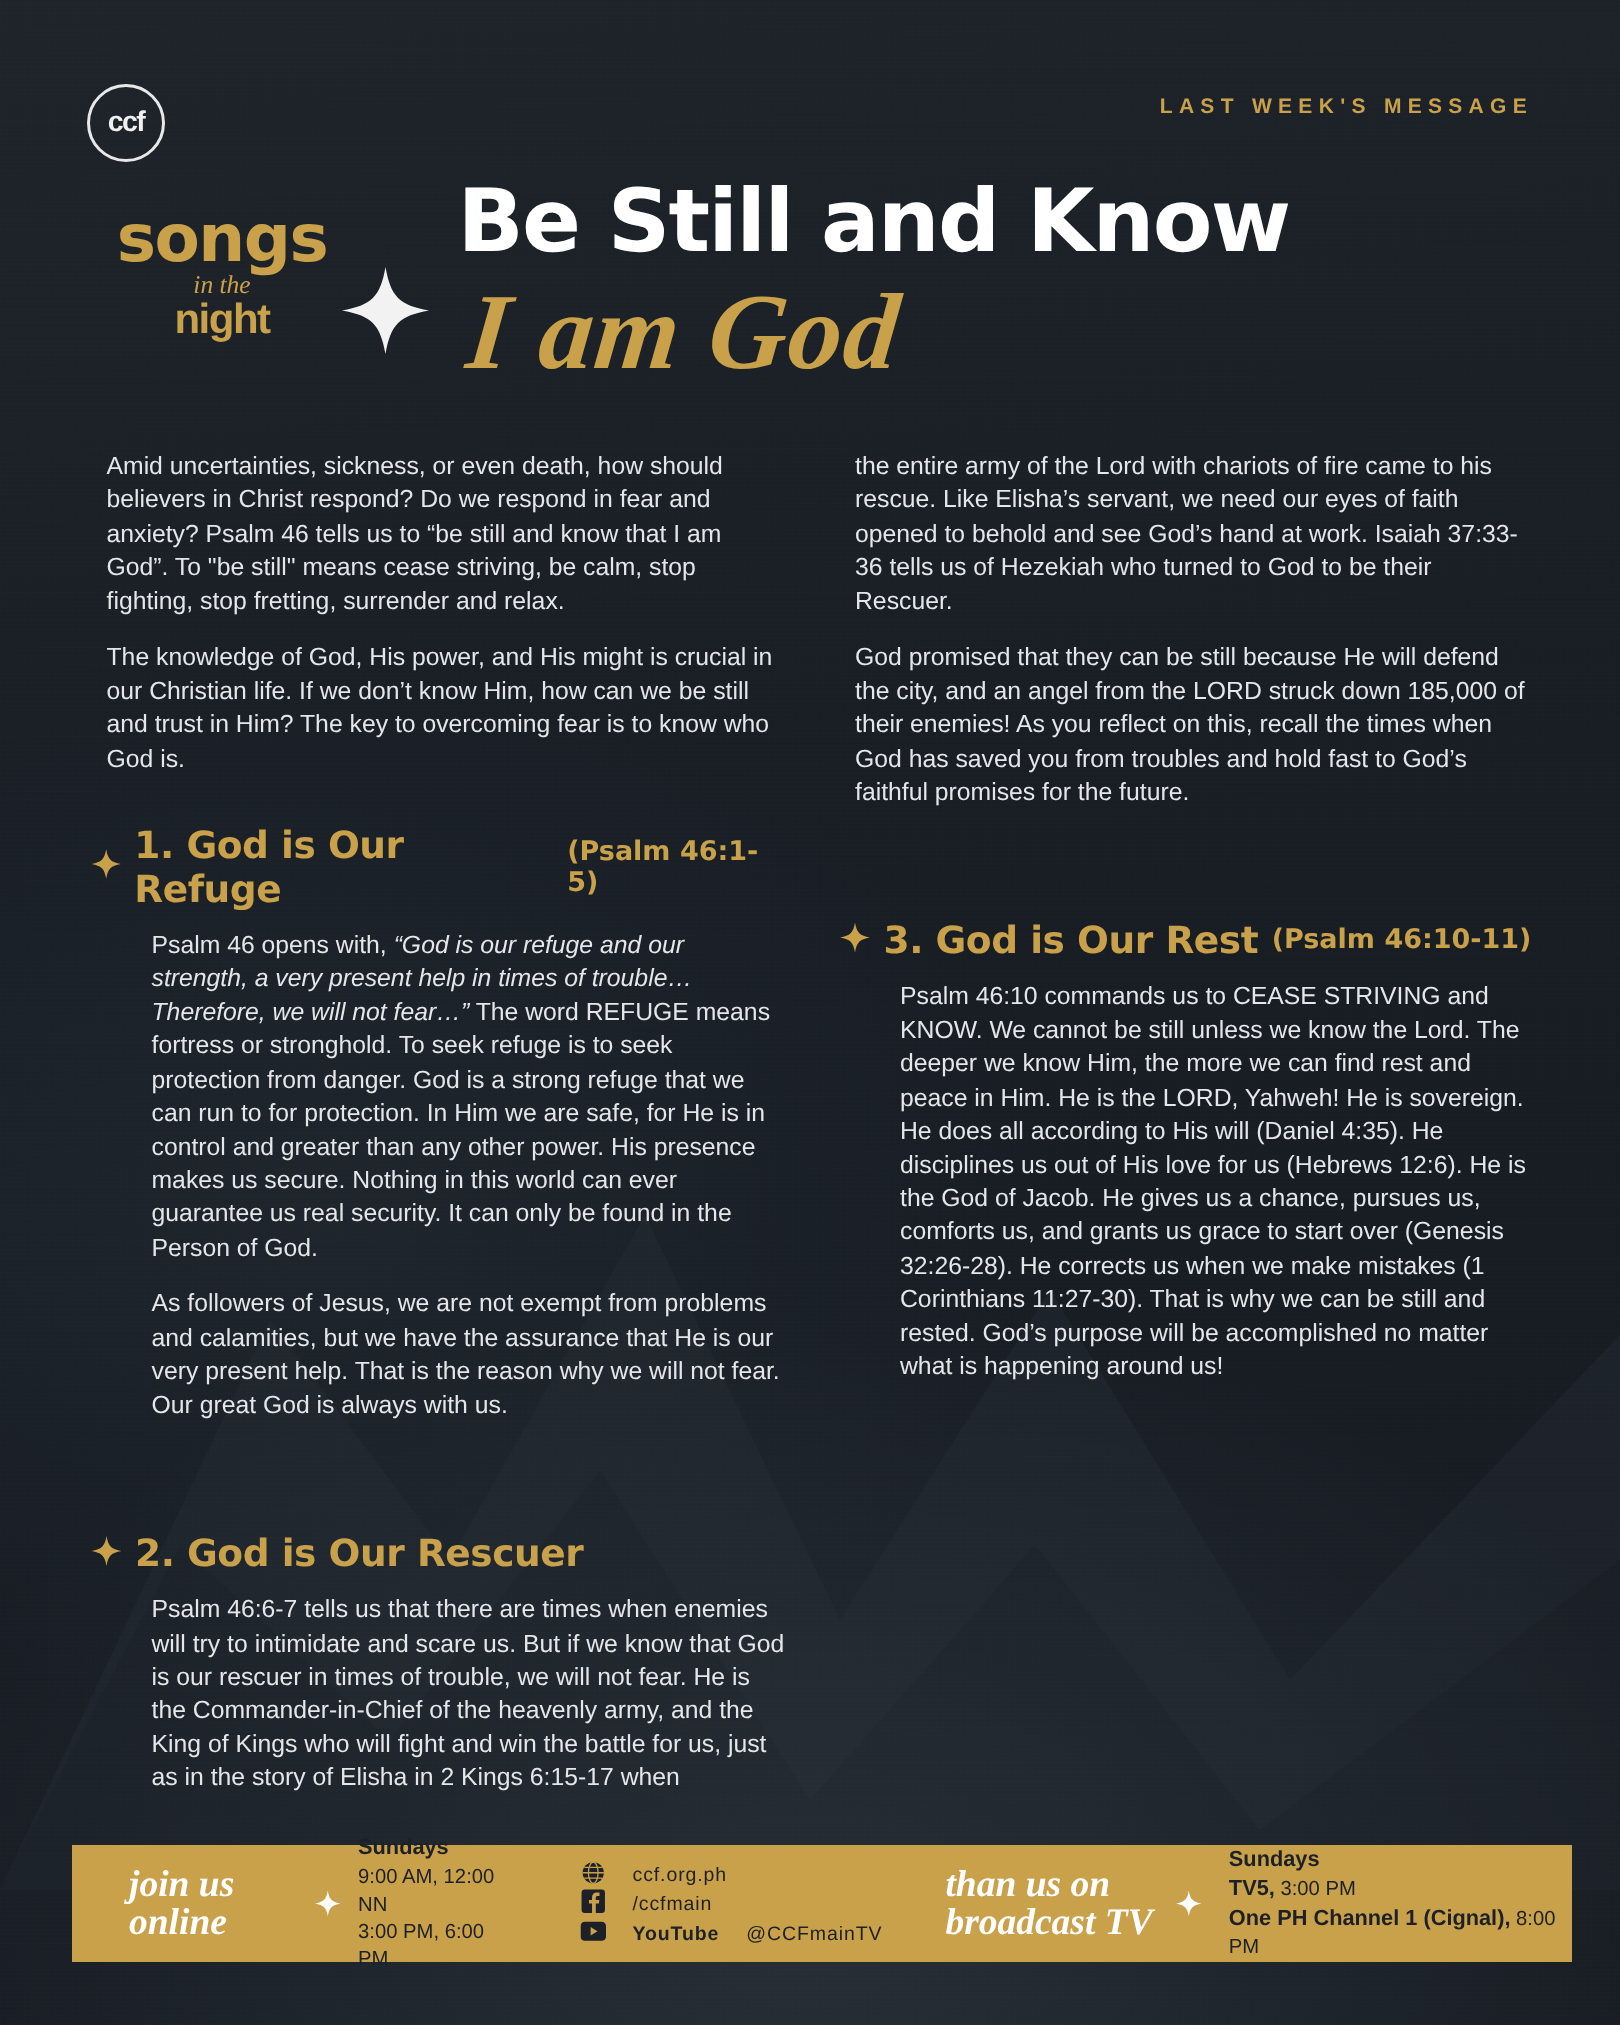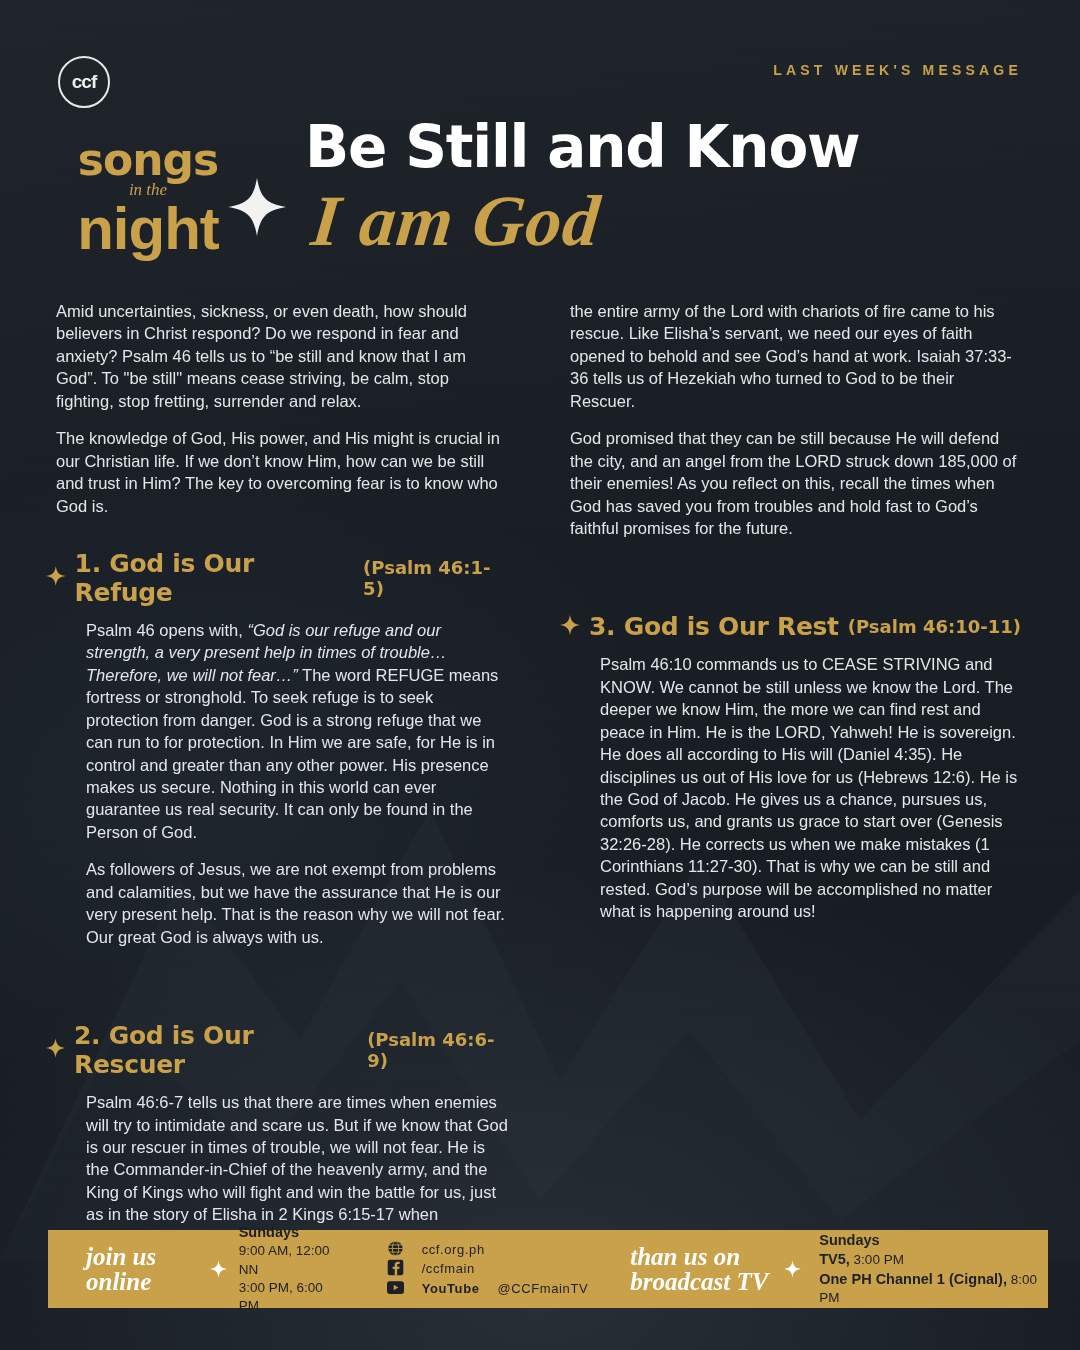--- a/index.html
+++ b/index.html
@@ -47,42 +47,42 @@
     position: absolute; right: 58px; top: 62px;
     color: #c9a14a; font-size: 14px; letter-spacing: 4.2px; font-weight: bold;
   }
 
   .series {
     position: absolute; left: 58px; top: 140px; width: 180px;
     text-align: center; color: #c9a14a;
   }
   .series .l1 { font-size: 44px; font-weight: bold; letter-spacing: -1px; line-height: 0.92; font-family: "DejaVu Sans", sans-serif;}
   .series .l2 { font-size: 17px; font-style: italic; line-height: 1.1; margin: 1px 0 0 0; font-family: "Liberation Serif", serif;}
-  .series .l3 { font-size: 60px; font-weight: bold; letter-spacing: -1px; line-height: 0.95; }
+  .series .l3 { font-size: 28px; font-weight: bold; letter-spacing: -1px; line-height: 0.95; }
 
   .sparkle-big { position: absolute; left: 228px; top: 178px; width: 58px; height: 58px; }
 
   .title-main {
     position: absolute; left: 305px; top: 118px;
     color: #ffffff; font-size: 58px; font-weight: bold;
     letter-spacing: -1.2px; line-height: 1;
     font-family: "DejaVu Sans", sans-serif;
   }
   .title-script {
     position: absolute; left: 312px; top: 180px;
     color: #c9a14a; font-size: 72px;
     font-family: "Liberation Serif", serif;
     font-style: italic; font-weight: bold;
     letter-spacing: 1px;
     transform: skewX(-6deg);
   }
 
   
   .col { position: absolute; width: 452px; color: #e7e8ea; }
-  .col-left { left: 56px; top: 300px; }
+  .col-left { left: 71px; top: 300px; }
   .col-right { left: 570px; top: 300px; }
 
   p.body {
     font-size: 16.5px; line-height: 1.36; margin-bottom: 15px; color: #e4e6e9;
   }
   p.body.indent { padding-left: 30px; }
 
   .section-head {
     display: flex; align-items: center; gap: 9px;
     margin: 32px 0 12px -10px;
@@ -165,21 +165,20 @@
 
     <p class="body indent">As followers of Jesus, we are not exempt from problems and calamities, but we have the assurance that He is our very present help. That is the reason why we will not fear. Our great God is always with us.</p>
 
     <div class="spacer-lg"></div>
 
     <div class="section-head">
       <svg class="sp" width="20" height="20" viewBox="0 0 100 100">
         <path d="M50 0 C56 34 66 44 100 50 C66 56 56 66 50 100 C44 66 34 56 0 50 C34 44 44 34 50 0 Z" fill="#c9a14a"></path>
       </svg>
       <span class="h">2. God is Our Rescuer</span>
-      <span class="ref">(Psalm 46:6-9)</span>
     </div>
 
     <p class="body indent">Psalm 46:6-7 tells us that there are times when enemies will try to intimidate and scare us. But if we know that God is our rescuer in times of trouble, we will not fear. He is the Commander-in-Chief of the heavenly army, and the King of Kings who will fight and win the battle for us, just as in the story of Elisha in 2 Kings 6:15-17 when</p>
   </div>
 
   <div class="col col-right">
     <p class="body">the entire army of the Lord with chariots of fire came to his rescue. Like Elisha’s servant, we need our eyes of faith opened to behold and see God’s hand at work. Isaiah 37:33-36 tells us of Hezekiah who turned to God to be their Rescuer.</p>
     <p class="body">God promised that they can be still because He will defend the city, and an angel from the LORD struck down 185,000 of their enemies! As you reflect on this, recall the times when God has saved you from troubles and hold fast to God’s faithful promises for the future.</p>
 
     <div class="spacer-lg"></div>

